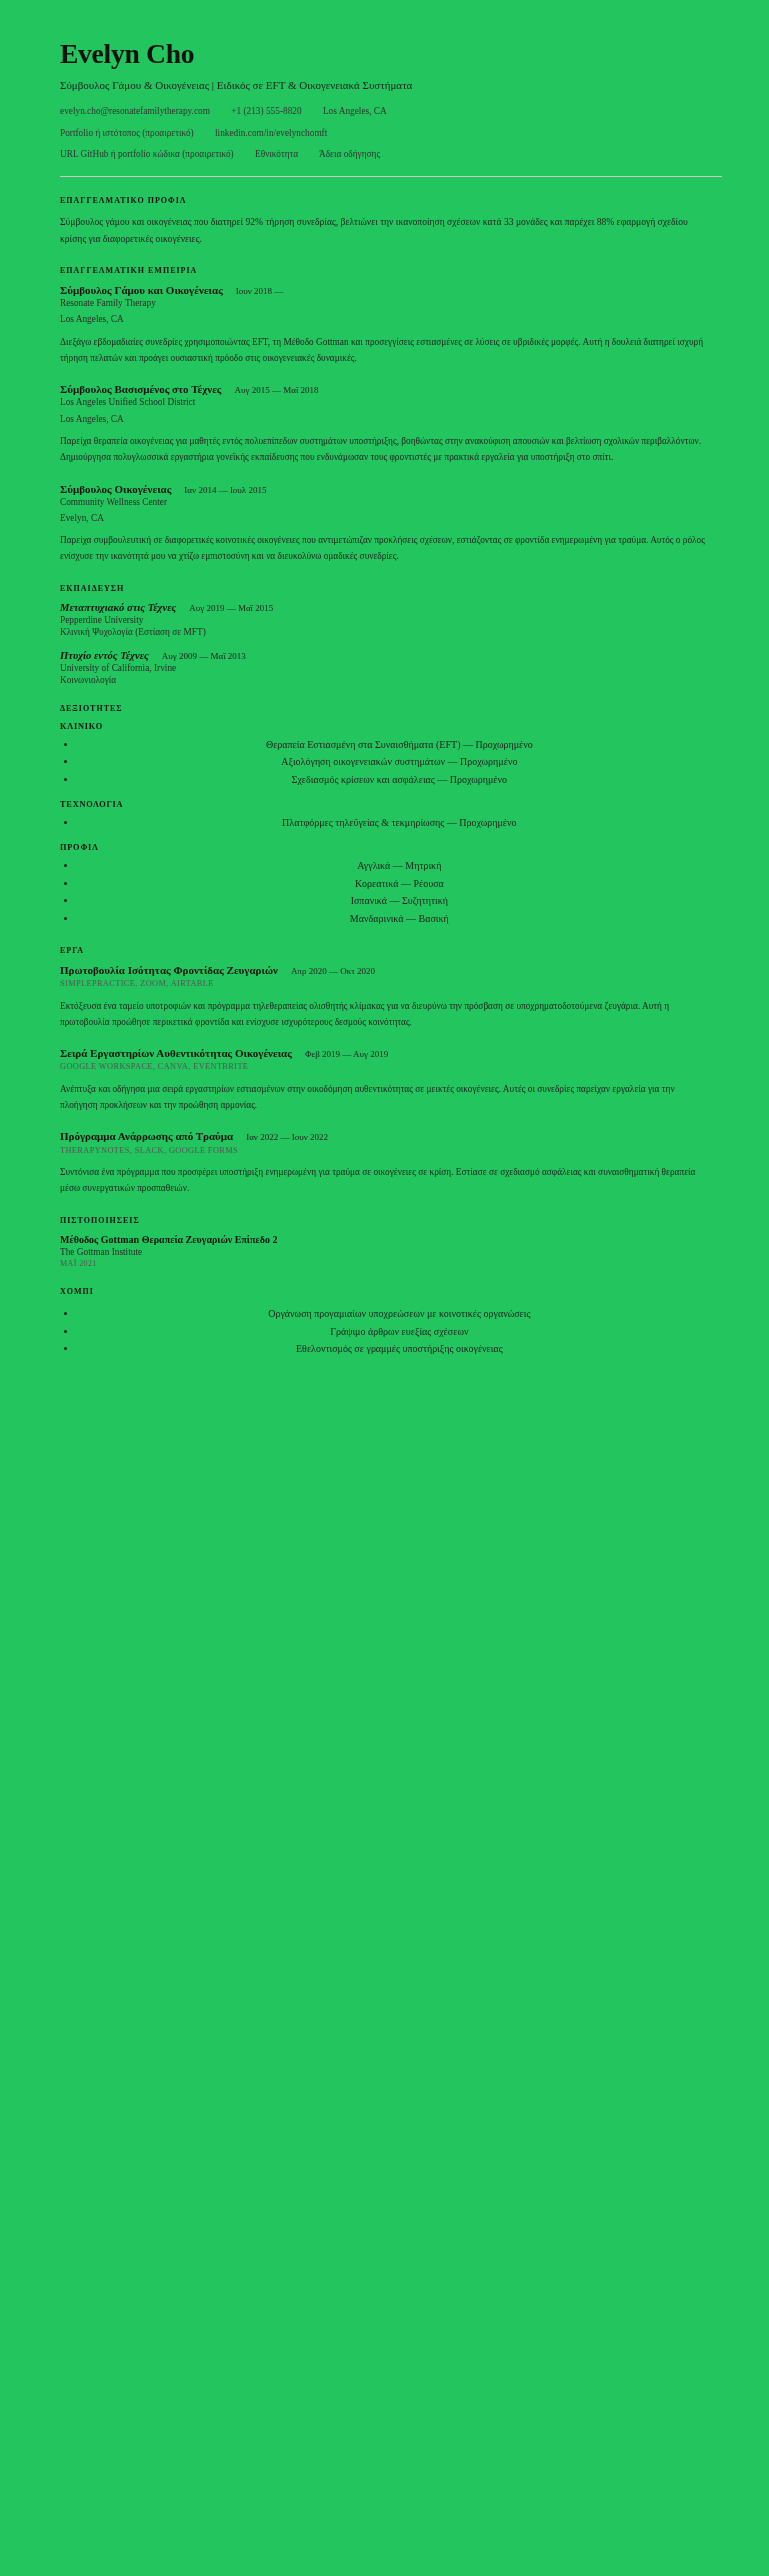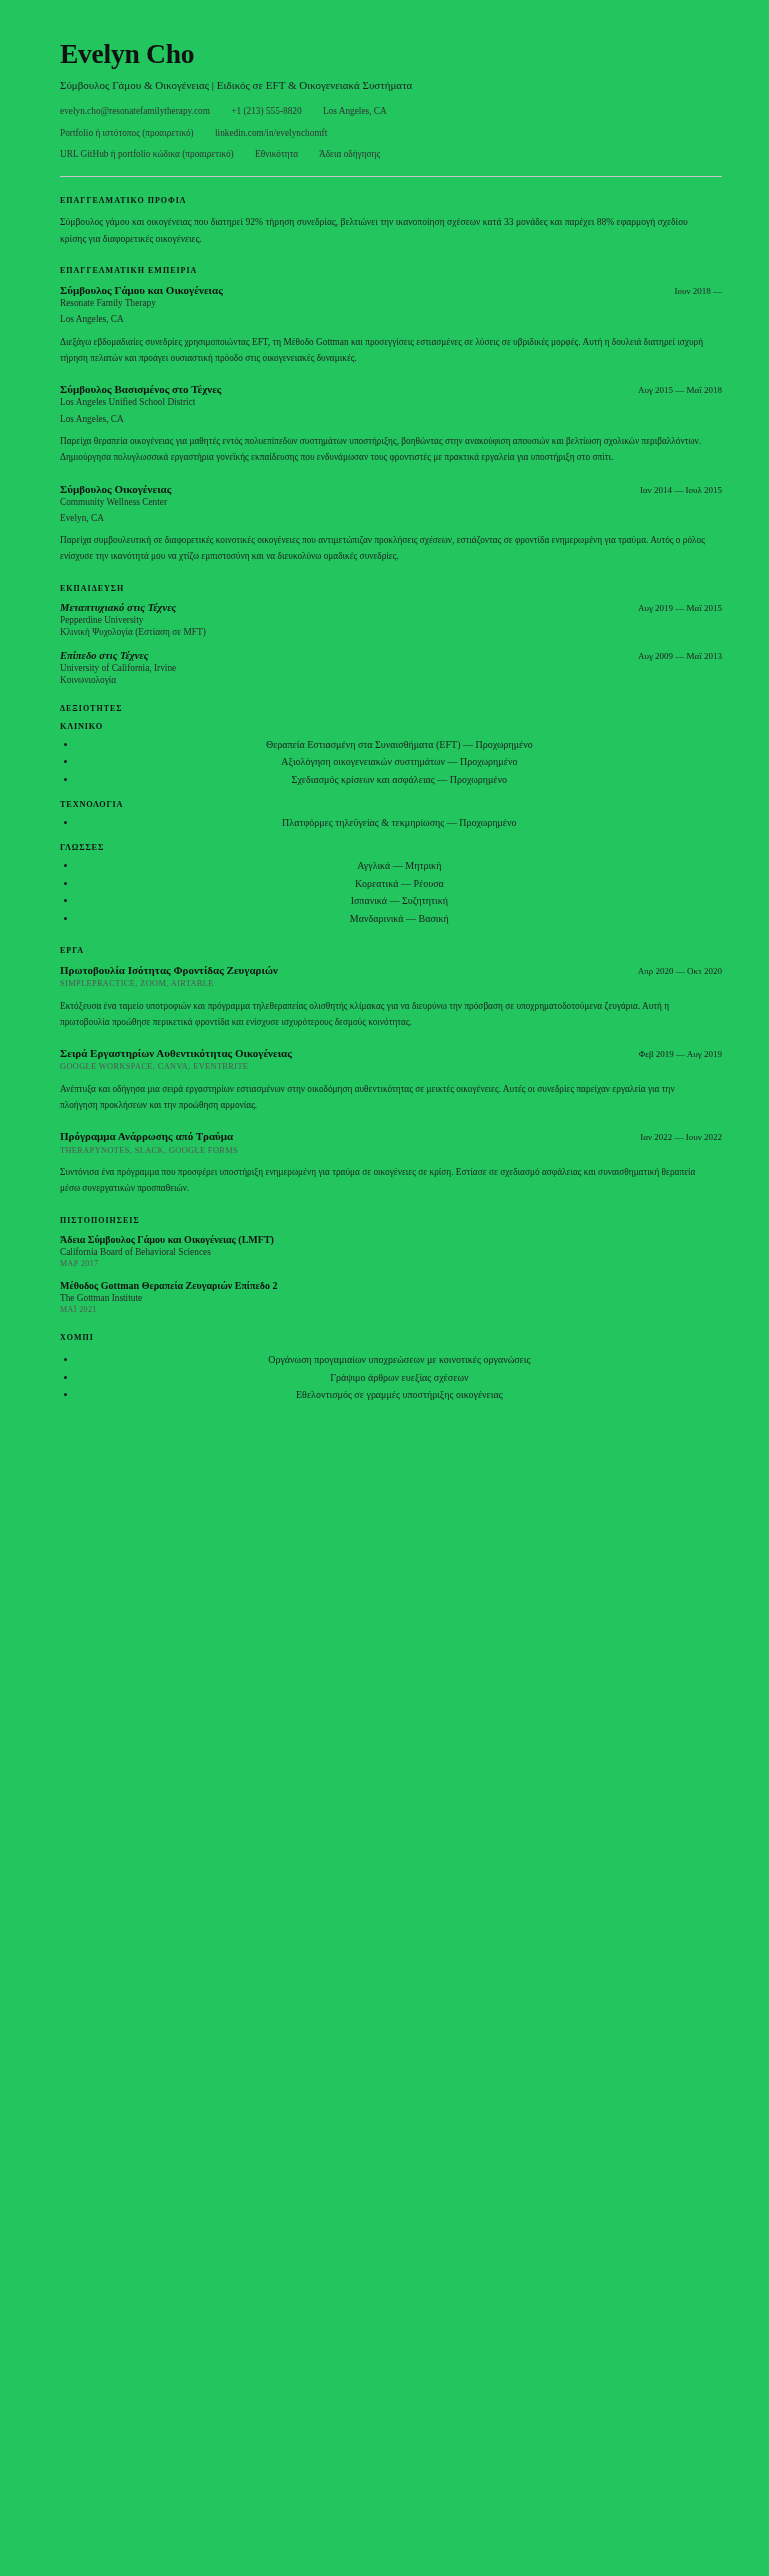--- a/index.html
+++ b/index.html
@@ -64,21 +64,20 @@
     line-height: 1.72;
     color: #1f1f1f;
     margin: 0 0 3.8px 0;
     max-width: 648px;
   }
   .entry {
     margin-bottom: 16.7px;
   }
   .entry-head {
     display: flex;
-    justify-content: space-between;
     align-items: baseline;
   }
   .entry-title {
     font-size: 11px;
     font-weight: bold;
     color: #111111;
   }
   .entry-date {
     font-size: 9px;
     color: #222222;
@@ -247,21 +246,21 @@
       <div class="entry-head">
         <span class="edu-title">Μεταπτυχιακό στις Τέχνες</span>
         <span class="entry-date">Αυγ 2019 — Μαΐ 2015</span>
       </div>
       <div class="edu-sub">Pepperdine University</div>
       <div class="edu-sub2">Κλινική Ψυχολογία (Εστίαση σε MFT)</div>
     </div>
 
     <div class="edu-entry">
       <div class="entry-head">
-        <span class="edu-title">Επίπεδο στις Τέχνες</span>
+        <span class="edu-title">Πτυχίο εντός Τέχνες</span>
         <span class="entry-date">Αυγ 2009 — Μαΐ 2013</span>
       </div>
       <div class="edu-sub">University of California, Irvine</div>
       <div class="edu-sub2">Κοινωνιολογία</div>
     </div>
 
   </div>
 
   <div class="section">
     <div class="section-title">ΔΕΞΙΟΤΗΤΕΣ</div>
@@ -276,21 +275,21 @@
     </div>
 
     <div class="skill-group">
       <div class="skill-cat">ΤΕΧΝΟΛΟΓΙΑ</div>
       <ul class="bullets">
         <li>Πλατφόρμες τηλεϋγείας &amp; τεκμηρίωσης — Προχωρημένο</li>
       </ul>
     </div>
 
     <div class="skill-group">
-      <div class="skill-cat">ΓΛΩΣΣΕΣ</div>
+      <div class="skill-cat">ΠΡΟΦΙΛ</div>
       <ul class="bullets">
         <li>Αγγλικά — Μητρική</li>
         <li>Κορεατικά — Ρέουσα</li>
         <li>Ισπανικά — Συζητητική</li>
         <li>Μανδαρινικά — Βασική</li>
       </ul>
     </div>
   </div>
 
   <div class="section">
@@ -320,25 +319,20 @@
         <span class="entry-date">Ιαν 2022 — Ιουν 2022</span>
       </div>
       <div class="entry-tags">THERAPYNOTES, SLACK, GOOGLE FORMS</div>
       <div class="entry-desc">Συντόνισα ένα πρόγραμμα που προσφέρει υποστήριξη ενημερωμένη για τραύμα σε οικογένειες σε κρίση. Εστίασε σε σχεδιασμό ασφάλειας και συναισθηματική θεραπεία μέσω συνεργατικών προσπαθειών.</div>
     </div>
   </div>
 
   <div class="section">
     <div class="section-title">ΠΙΣΤΟΠΟΙΗΣΕΙΣ</div>
 
-    <div class="cert-entry">
-      <div class="cert-title">Άδεια Σύμβουλος Γάμου και Οικογένειας (LMFT)</div>
-      <div class="cert-sub">California Board of Behavioral Sciences</div>
-      <div class="cert-date">ΜΑΡ 2017</div>
-    </div>
 
     <div class="cert-entry">
       <div class="cert-title">Μέθοδος Gottman Θεραπεία Ζευγαριών Επίπεδο 2</div>
       <div class="cert-sub">The Gottman Institute</div>
       <div class="cert-date">ΜΑΪ 2021</div>
     </div>
   </div>
 
   <div class="section">
     <div class="section-title">ΧΟΜΠΙ</div>

